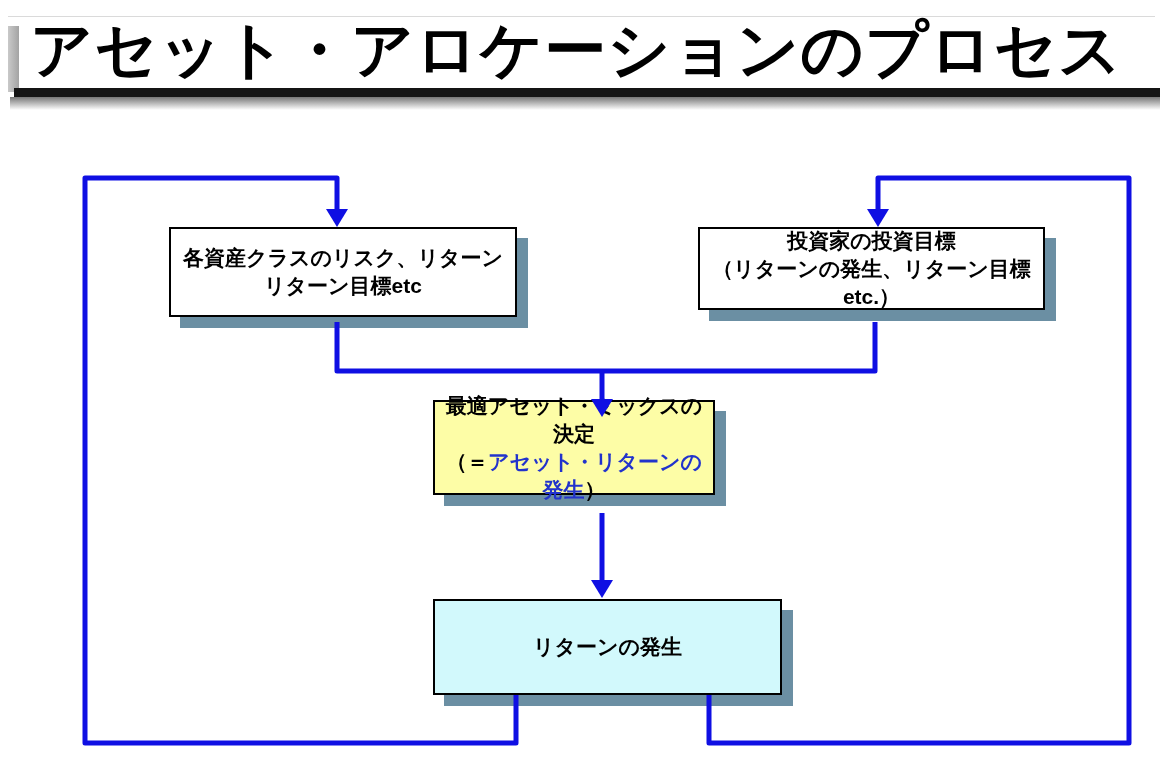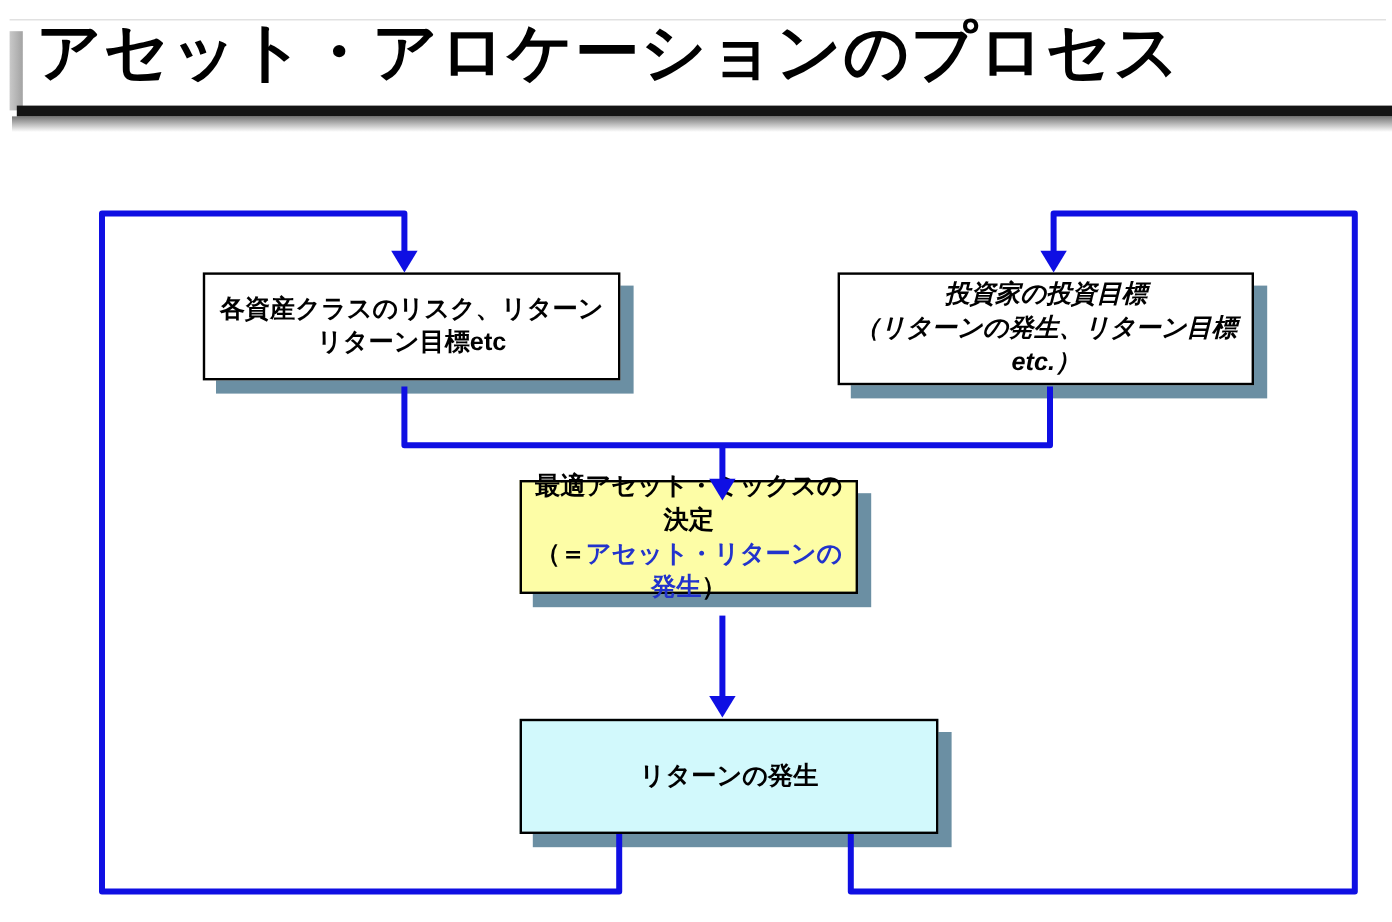--- a/index.html
+++ b/index.html
@@ -13,33 +13,33 @@
   html,body{width:1160px;height:768px;background:#fff;overflow:hidden;}
   body{font-family:"Liberation Sans","DejaVu Sans",sans-serif;}
   .stage{position:relative;width:1160px;height:768px;background:#fff;}
 
   
   .header{position:absolute;left:0;top:0;width:1160px;height:112px;}
   .header-topline{position:absolute;left:8px;top:16px;width:1147px;height:1px;background:#dadada;}
   .header-accent-bar{position:absolute;left:8px;top:26px;width:11px;height:66px;
     background:linear-gradient(to right,#c9c9c9,#a3a3a3);}
   .page-title{position:absolute;left:30px;top:8px;width:1120px;
-    font-size:54px;font-weight:bold;color:#000;letter-spacing:1px;white-space:nowrap;}
+    font-size:62px;font-weight:bold;color:#000;letter-spacing:1px;white-space:nowrap;}
   .header-rule{position:absolute;left:14px;top:88px;width:1146px;height:9px;background:#141414;}
   .header-rule-shadow{position:absolute;left:10px;top:97px;width:1150px;height:13px;
     background:linear-gradient(to bottom,rgba(45,45,45,0.65),rgba(255,255,255,0));}
 
   
   .flow-box{position:absolute;border:2px solid #000;background:#fff;
     box-shadow:11px 11px 0 var(--shadow);
     display:flex;flex-direction:column;align-items:center;justify-content:center;
     text-align:center;font-weight:bold;font-size:21px;line-height:28px;color:#000;
     padding:2px 4px;}
   .box-forecast{left:169px;top:227px;width:348px;height:90px;}
-  .box-objectives{left:698px;top:227px;width:347px;height:94px;font-style:italic;}
+  .box-objectives{left:698px;top:227px;width:347px;height:83px;}
   .box-decision{left:433px;top:400px;width:282px;height:95px;background:var(--decision-fill);}
   .box-returns{left:433px;top:599px;width:349px;height:96px;background:var(--returns-fill);}
   .emphasis{color:var(--emphasis-blue);}
 
   
   .connector-layer{position:absolute;left:0;top:0;width:1160px;height:768px;pointer-events:none;}
   .connector{fill:none;stroke:var(--connector-blue);stroke-width:5;stroke-linejoin:round;stroke-linecap:butt;}
   .arrowhead{fill:var(--connector-blue);stroke:none;}
 </style>
 </head>

